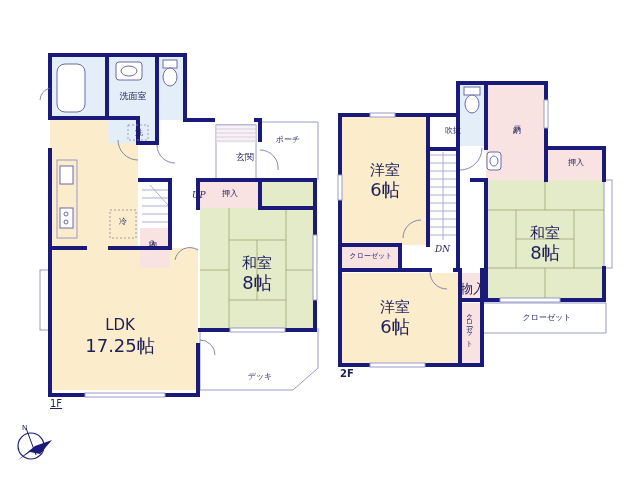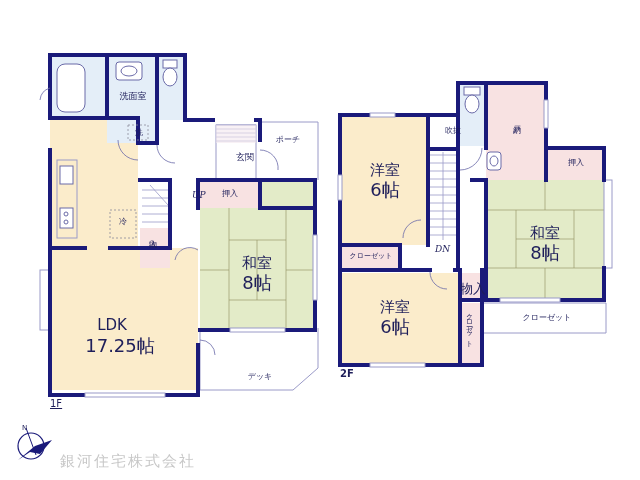--- a/index.html
+++ b/index.html
@@ -234,21 +234,21 @@
 <div class="lbl lbl-md" style="left:110px;top:92px;width:46px;">洗面室</div>
 <div class="lbl lbl-sm" style="left:130px;top:129px;width:18px;">洗</div>
 <div class="lbl lbl-sm" style="left:113px;top:218px;width:20px;">冷</div>
 <div class="lbl vert" style="left:148px;top:234px;">物入</div>
 <div class="italic" style="left:172px;top:190px;padding-left:20px;">UP</div>
 <div class="lbl lbl-md" style="left:222px;top:153px;width:30px;margin-left:8px;">玄関</div>
 <div class="lbl lbl-sm" style="left:268px;top:136px;width:40px;">ポーチ</div>
 <div class="lbl lbl-sm" style="left:210px;top:190px;width:40px;">押入</div>
 <div class="lbl lbl-lg" style="left:232px;top:256px;width:50px;">和室</div>
 <div class="lbl lbl-area" style="left:232px;top:274px;width:50px;">8帖</div>
-<div class="lbl lbl-lg" style="left:82px;top:318px;width:60px;">LDK</div>
+<div class="lbl lbl-lg" style="left:90px;top:318px;width:60px;">LDK</div>
 <div class="lbl lbl-area" style="left:80px;top:337px;width:80px;">17.25帖</div>
 <div class="lbl lbl-sm" style="left:240px;top:360px;width:40px;margin-top:13px;">デッキ</div>
 <div class="floor-label" style="left:50px;top:398px;text-decoration:underline;">1F</div>
 
 
 <div class="lbl lbl-lg" style="left:360px;top:163px;width:50px;">洋室</div>
 <div class="lbl lbl-area" style="left:360px;top:181px;width:50px;">6帖</div>
 <div class="lbl lbl-sm" style="left:430px;top:127px;width:46px;">吹抜</div>
 <div class="lbl lbl-sm" style="left:343px;top:253px;width:56px;font-size:7px;">クローゼット</div>
 <div class="italic" style="left:435px;top:244px;">DN</div>
@@ -258,14 +258,13 @@
 <div class="lbl lbl-area" style="left:520px;top:244px;width:50px;">8帖</div>
 <div class="lbl lbl-lg" style="left:370px;top:300px;width:50px;">洋室</div>
 <div class="lbl lbl-area" style="left:370px;top:318px;width:50px;">6帖</div>
 <div class="lbl lbl-sm" style="left:460px;top:282px;width:22px;font-size:13px;">物入</div>
 <div class="lbl vert" style="left:465px;top:308px;font-size:7px;">クローゼット</div>
 <div class="lbl lbl-sm" style="left:512px;top:314px;width:70px;">クローゼット</div>
 <div class="floor-label" style="left:340px;top:368px;font-weight:bold;">2F</div>
 
 
 <div class="lbl" style="left:22px;top:425px;font-size:7px;">N</div>
-<div class="company">銀河住宅株式会社</div>
 </div>
 
 </body></html>

